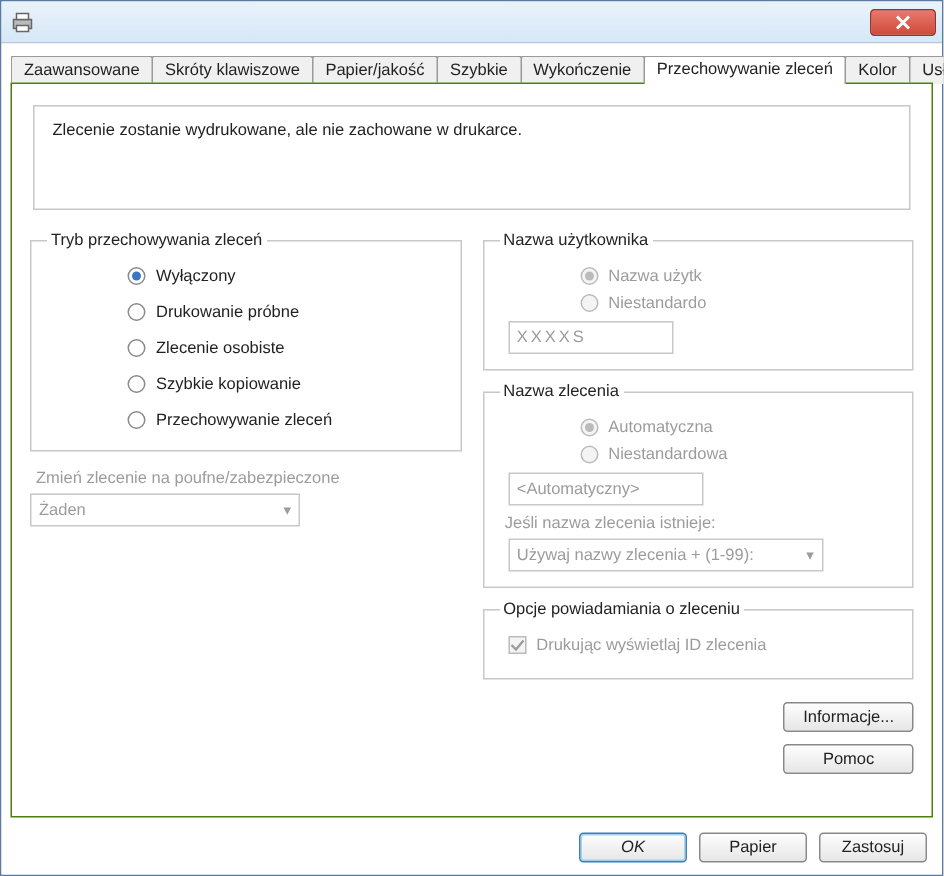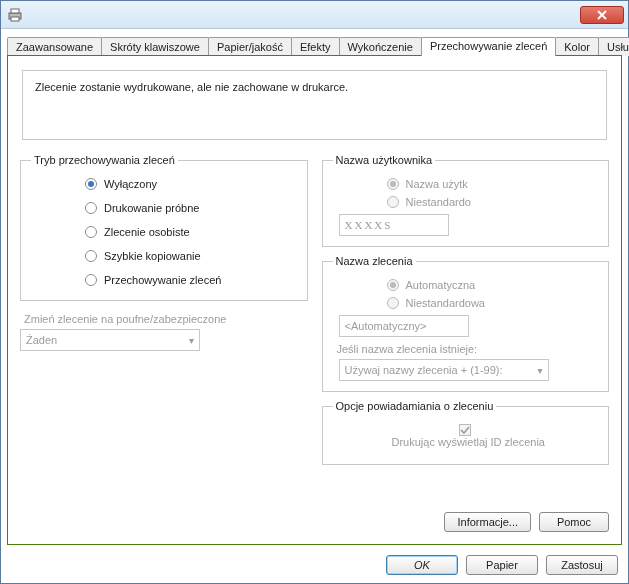--- a/index.html
+++ b/index.html
@@ -23,29 +23,29 @@
 legend { font-size: 11px; padding: 0 3px; color: #222; }
 .radio-row { display: flex; align-items: center; margin: 4px 0 12px 6px; font-size: 11px; color: #222; cursor: pointer; padding-left: 48px; }
 .radio-row.disabled, .disabled { color: #9c9c9c; }
 .radio { width: 12px; height: 12px; border: 1px solid #8a8a8a; border-radius: 50%; margin-right: 7px; display: inline-flex; align-items: center; justify-content: center; background: #fff; }
 .radio.disabled { border-color: #bbb; background:#f4f4f4;}
 .radio-dot { width: 6px; height: 6px; border-radius: 50%; background: #3b77c4; }
 .section-title { font-size: 11px; margin: 12px 0 4px 4px; color: #222; }
 .section-title.disabled { color:#9c9c9c;}
 .select-input, .text-input { border: 1px solid #c8c8c8; background: #fff; font-size: 11px; padding: 3px 5px; height: 22px; width: 148px; color: #9c9c9c; display:flex; align-items:center; justify-content:space-between;}
 .select-input .chev { color:#9c9c9c; font-size:10px;}
-.text-input { font-family: Liberation Serif, serif; letter-spacing:2px;}
-.checkbox-row { display: flex; align-items: center; margin: 4px 0 6px 6px; font-size: 11px; flex-direction: column; }
+.text-input { font-family: Liberation Sans, sans-serif; letter-spacing:2px;}
+.checkbox-row { display: flex; align-items: center; margin: 4px 0 6px 6px; font-size: 11px; }
 .checkbox { width: 12px; height: 12px; border: 1px solid #bbb; background:#f4f4f4; margin-right: 7px; display:inline-flex; align-items:center; justify-content:center;}
 .checkbox svg { width:10px; height:10px;}
 .hp-logo { position: absolute; left: 12px; bottom: 8px; width: 60px; height: 46px; text-align:center;}
 .hp-badge { width: 54px; height: 30px; background: #2956a0; border-radius: 8px; display:flex; align-items:center; justify-content:center; margin:0 auto;}
 .hp-badge-text{ color:#fff; font-style:italic; font-family:Georgia,serif; font-size:18px; font-weight:bold;}
 .hp-invent { font-size: 8px; letter-spacing: 3px; color:#333; margin-top:3px;}
-.panel-footer-btns { position: absolute; right: 12px; bottom: 12px; display: flex; gap: 8px;}
+.panel-footer-btns { position: absolute; right: 12px; bottom: 28px; display: flex; gap: 8px; flex-direction: column;}
 .btn { border: 1px solid #888; background: linear-gradient(#fefefe,#e6e6e6); border-radius: 3px; padding: 3px 12px; font-size: 11px; min-width: 70px; text-align:center; cursor:pointer; color:#222;}
 .dialog-footer { position: absolute; right: 10px; bottom: 8px; display: flex; gap: 8px;}
 .dialog-footer .btn { min-width: 72px; }
 .dialog-footer .btn.default { border: 1px solid #3c7fb1; box-shadow: 0 0 0 1px #a7d1f0 inset; font-style: italic;}
 .sub-label { font-size:11px; color:#9c9c9c; margin:6px 0 4px 4px;}
 .wide-select { width: 210px;}
 </style>
 </head>
 <body>
 
@@ -63,21 +63,21 @@
           <path d="M1 1 L9 9 M9 1 L1 9" stroke="#fff" stroke-width="2"></path>
         </svg>
     </div>
   </div>
 
   <div class="client">
     <div class="tabs">
       <div class="tab">Zaawansowane</div>
       <div class="tab">Skróty klawiszowe</div>
       <div class="tab">Papier/jakość</div>
-      <div class="tab">Efekty</div>
+      <div class="tab">Szybkie</div>
       <div class="tab">Wykończenie</div>
       <div class="tab active">Przechowywanie zleceń</div>
       <div class="tab">Kolor</div>
       <div class="tab">Usługi</div>
     </div>
 
     <div class="tab-panel">
       <div class="desc-box">Zlecenie zostanie wydrukowane, ale nie zachowane w drukarce.</div>
 
       <div class="columns">

